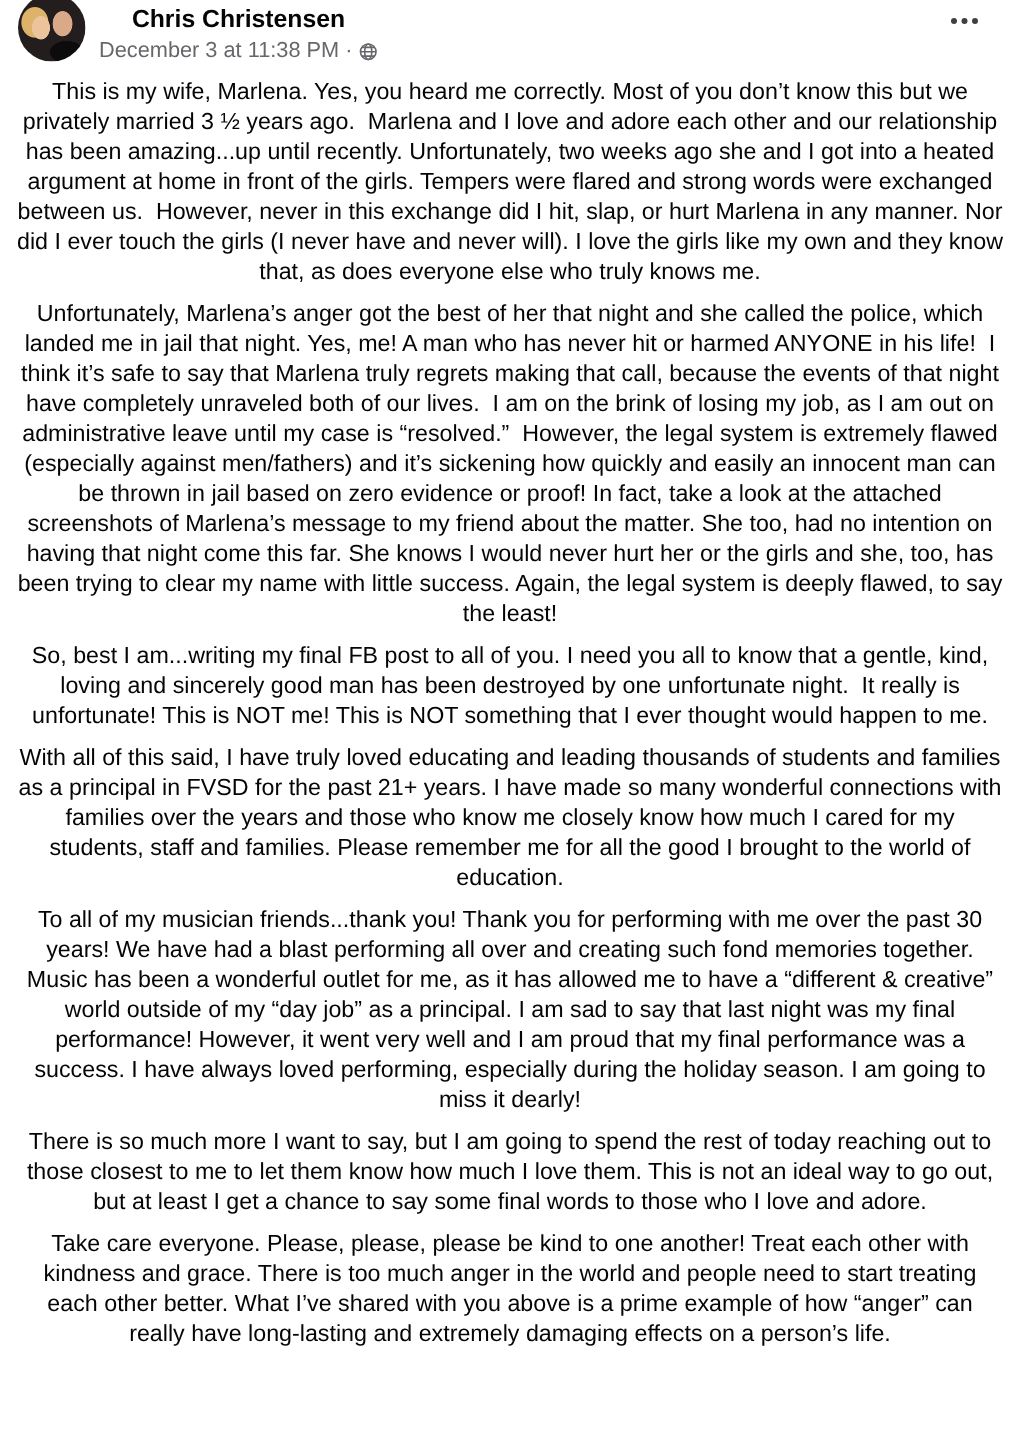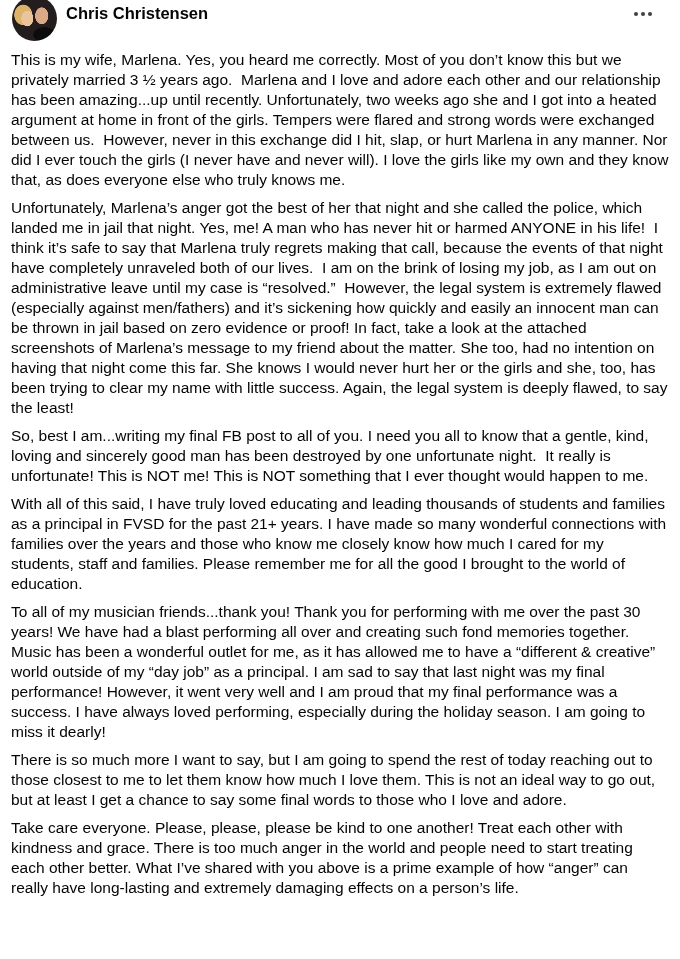--- a/index.html
+++ b/index.html
@@ -2,21 +2,21 @@
 <html><head>
 <meta charset="utf-8">
 <style>
   * { margin: 0; padding: 0; box-sizing: border-box; }
   html, body {
     width: 680px; height: 959px;
     background: #ffffff;
     font-family: "Liberation Sans", "DejaVu Sans", sans-serif;
     overflow: hidden;
   }
-  .post-card { position: relative; width: 680px; height: 672px; background: #ffffff; }
+  .post-card { position: relative; width: 680px; height: 672px; background: #ffffff; text-align: center; }
 
   
   .post-header {
     display: flex;
     align-items: flex-start;
     padding: 0 12px;
     position: relative;
   }
   .avatar {
     width: 45px; height: 45px;
@@ -79,20 +79,33 @@
 </head>
 <body>
 
 <div class="post-card">
 
   <div class="post-header">
     <div class="avatar"></div>
 
     <div class="author-block">
       <div class="author-name">Chris Christensen</div>
+      <div class="meta-row">
+        <span class="timestamp">December 3 at 11:38 PM</span>
+        <span>·</span>
+        <span class="globe">
+          <svg width="13" height="13" viewBox="0 0 16 16" fill="none" stroke="#65676b" stroke-width="1.3">
+            <circle cx="8" cy="8" r="6.4"></circle>
+            <ellipse cx="8" cy="8" rx="2.9" ry="6.4"></ellipse>
+            <line x1="1.6" y1="8" x2="14.4" y2="8"></line>
+            <line x1="2.6" y1="4.4" x2="13.4" y2="4.4"></line>
+            <line x1="2.6" y1="11.6" x2="13.4" y2="11.6"></line>
+          </svg>
+        </span>
+      </div>
     </div>
 
     <button class="more-button" aria-label="More options">
       <span class="dot"></span>
       <span class="dot"></span>
       <span class="dot"></span>
     </button>
   </div>
 
   <div class="post-body">

